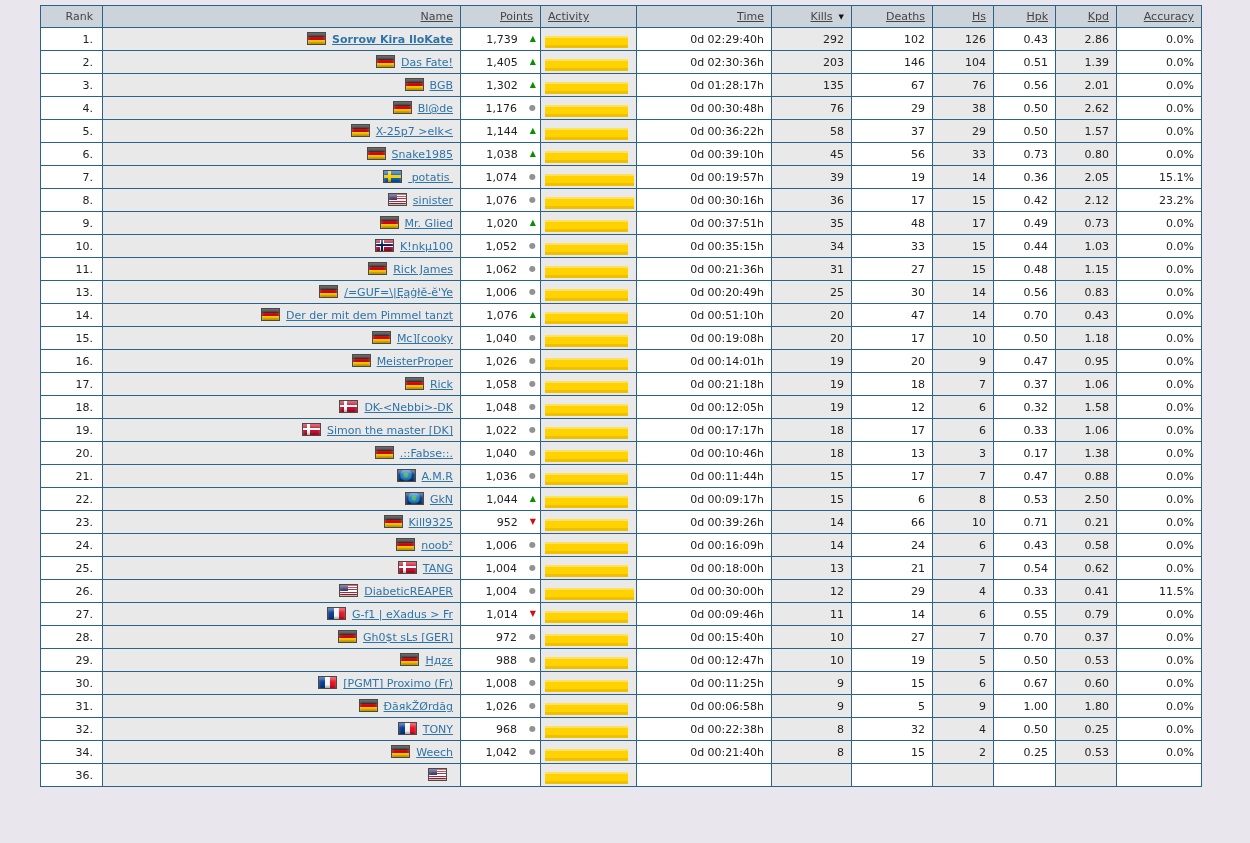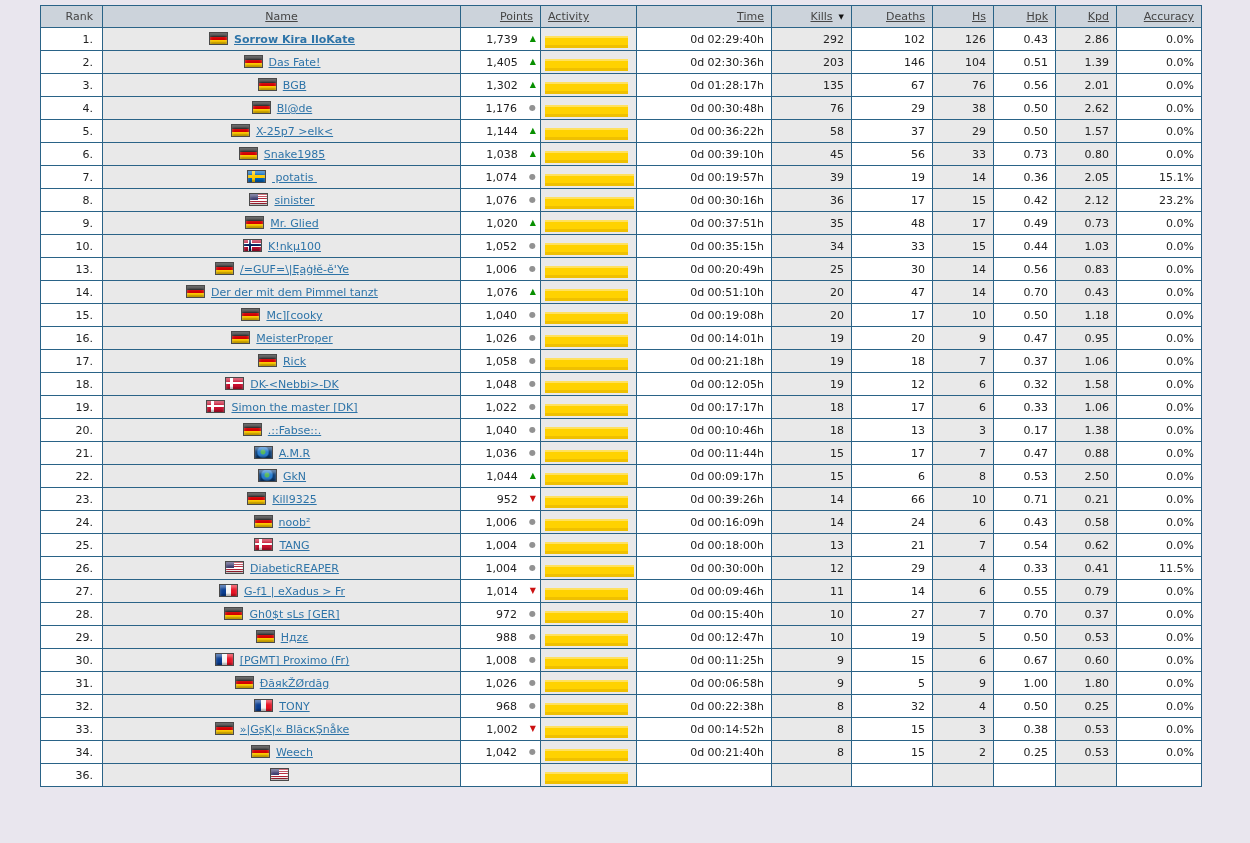--- a/index.html
+++ b/index.html
@@ -24,21 +24,21 @@
   }
   thead th{
     background:#ccd3db;height:21px;
     font-weight:normal;color:#454545;
   }
   thead th .hlink{text-decoration:underline;cursor:pointer;}
   thead th .hlabel{text-decoration:none;}
   .sort-arrow{font-size:7px;color:#111;margin-left:6px;vertical-align:1px;}
   
   th:nth-child(1),td:nth-child(1){text-align:right;padding-right:9px;}
-  th:nth-child(2),td:nth-child(2){text-align:center;}
+  th:nth-child(2),td:nth-child(2){text-align:right;}
   th:nth-child(n+3),td:nth-child(n+3){text-align:right;}
   th:nth-child(4),td:nth-child(4){text-align:left;}
   
   tbody td{background:#ffffff;}
   tbody td:nth-child(2),tbody td:nth-child(4),
   tbody td:nth-child(6),tbody td:nth-child(8),
   tbody td:nth-child(10){background:#e9e9e9;}
   
   td.namecell{padding-left:8px;}
   a.player{color:#2e74a8;text-decoration:underline;cursor:pointer;white-space:pre;}
@@ -314,20 +314,40 @@
           </td>
     <td class="time">0d 00:35:15h</td>
     <td class="kills">34</td>
     <td class="deaths">33</td>
     <td class="hs">15</td>
     <td class="hpk">0.44</td>
     <td class="kpd">1.03</td>
     <td class="acc">0.0%</td>
   </tr>
         <tr>
+    <td class="rank">11.</td>
+    <td class="namecell"><span class="flag de"></span><a class="player">Rick James</a></td>
+    <td class="ptscell">
+            <span class="pts-wrap">
+              <span class="pts">1,062</span>
+              <span class="trend t-steady">●</span>
+            </span>
+          </td>
+    <td class="actcell">
+            <div class="bar" style="width: 93%;"></div>
+          </td>
+    <td class="time">0d 00:21:36h</td>
+    <td class="kills">31</td>
+    <td class="deaths">27</td>
+    <td class="hs">15</td>
+    <td class="hpk">0.48</td>
+    <td class="kpd">1.15</td>
+    <td class="acc">0.0%</td>
+  </tr>
+        <tr>
     <td class="rank">13.</td>
     <td class="namecell"><span class="flag de"></span><a class="player">/=GUF=\|Ęąġłĕ-ĕ'Ye</a></td>
     <td class="ptscell">
             <span class="pts-wrap">
               <span class="pts">1,006</span>
               <span class="trend t-steady">●</span>
             </span>
           </td>
     <td class="actcell">
             <div class="bar" style="width: 93%;"></div>
@@ -714,40 +734,20 @@
           </td>
     <td class="time">0d 00:22:38h</td>
     <td class="kills">8</td>
     <td class="deaths">32</td>
     <td class="hs">4</td>
     <td class="hpk">0.50</td>
     <td class="kpd">0.25</td>
     <td class="acc">0.0%</td>
   </tr>
         <tr>
-    <td class="rank">33.</td>
-    <td class="namecell"><span class="flag de"></span><a class="player">»|GʂK|« BlãcкŞnåke</a></td>
-    <td class="ptscell">
-            <span class="pts-wrap">
-              <span class="pts">1,002</span>
-              <span class="trend t-down">▼</span>
-            </span>
-          </td>
-    <td class="actcell">
-            <div class="bar" style="width: 93%;"></div>
-          </td>
-    <td class="time">0d 00:14:52h</td>
-    <td class="kills">8</td>
-    <td class="deaths">15</td>
-    <td class="hs">3</td>
-    <td class="hpk">0.38</td>
-    <td class="kpd">0.53</td>
-    <td class="acc">0.0%</td>
-  </tr>
-        <tr>
     <td class="rank">34.</td>
     <td class="namecell"><span class="flag de"></span><a class="player">Weech</a></td>
     <td class="ptscell">
             <span class="pts-wrap">
               <span class="pts">1,042</span>
               <span class="trend t-steady">●</span>
             </span>
           </td>
     <td class="actcell">
             <div class="bar" style="width: 93%;"></div>

